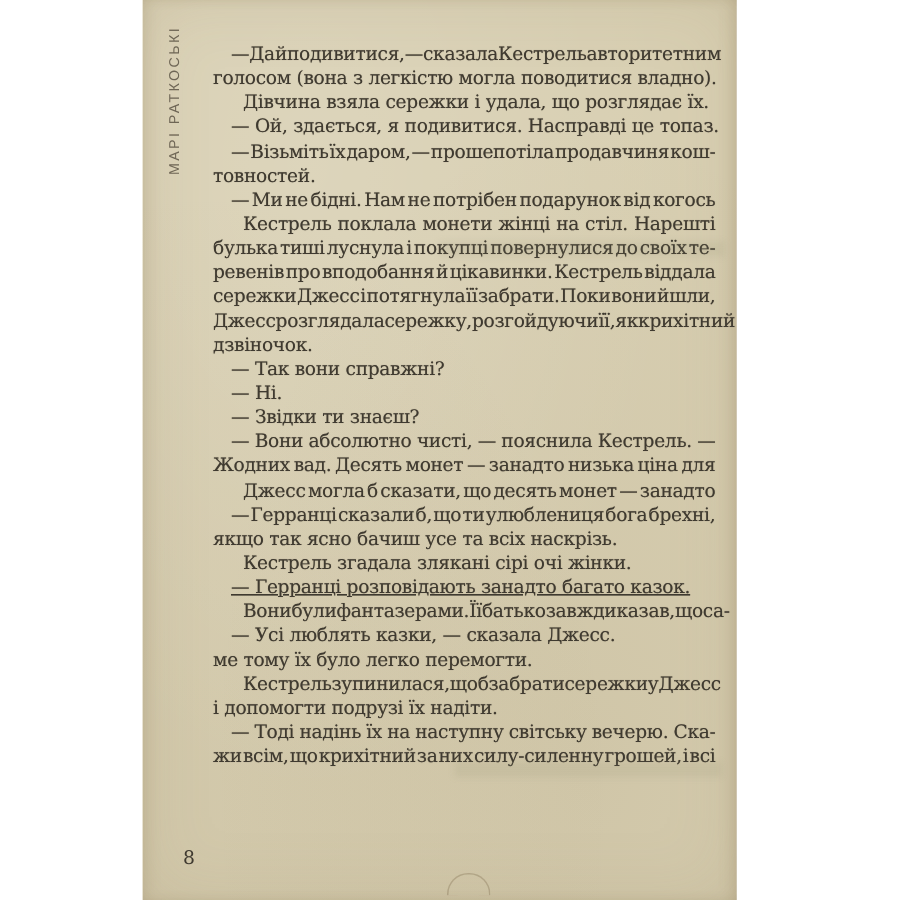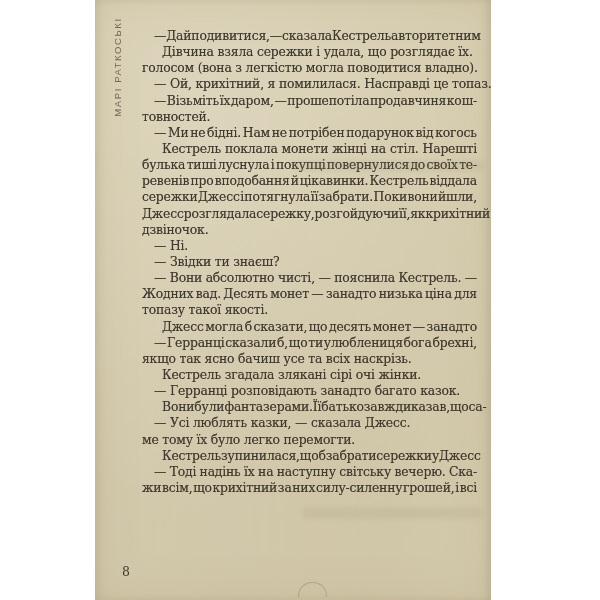--- a/index.html
+++ b/index.html
@@ -83,23 +83,23 @@
   <div class="text-block">
       <div class="line just" style="padding-left: 12px;">
         <span>—</span>
         <span>Дай</span>
         <span>подивитися,</span>
         <span>—</span>
         <span>сказала</span>
         <span>Кестрель</span>
         <span>авторитетним</span>
       </div>
+      <div class="line">голосом (вона з легкістю могла поводитися владно).</div>
       <div class="line" style="padding-left: 20px;">Дівчина взяла сережки і удала, що розглядає їх.</div>
-      <div class="line">голосом (вона з легкістю могла поводитися владно).</div>
-      <div class="line" style="padding-left: 12px;">— Ой, крихітний, я помилилася. Насправді це топаз.</div>
+      <div class="line" style="padding-left: 12px;">— Ой, здається, я подивитися. Насправді це топаз.</div>
       <div class="line just" style="padding-left: 12px;">
         <span>—</span>
         <span>Візьміть</span>
         <span>їх</span>
         <span>даром,</span>
         <span>—</span>
         <span>прошепотіла</span>
         <span>продавчиня</span>
         <span>кош-</span>
       </div>
@@ -159,20 +159,21 @@
       <div class="line just">
         <span>Джесс</span>
         <span>розглядала</span>
         <span>сережку,</span>
         <span>розгойдуючи</span>
         <span>її,</span>
         <span>як</span>
         <span>крихітний</span>
       </div>
       <div class="line">дзвіночок.</div>
+      <div class="line" style="padding-left: 12px;">— Так вони справжні?</div>
       <div class="line" style="padding-left: 12px;">— Ні.</div>
       <div class="line" style="padding-left: 12px;">— Звідки ти знаєш?</div>
       <div class="line just" style="padding-left: 12px;">
         <span>—</span>
         <span>Вони</span>
         <span>абсолютно</span>
         <span>чисті,</span>
         <span>—</span>
         <span>пояснила</span>
         <span>Кестрель.</span>
@@ -182,21 +183,20 @@
         <span>Жодних</span>
         <span>вад.</span>
         <span>Десять</span>
         <span>монет</span>
         <span>—</span>
         <span>занадто</span>
         <span>низька</span>
         <span>ціна</span>
         <span>для</span>
       </div>
-      <div class="line">топазу такої якості.</div>
       <div class="line just" style="padding-left: 20px;">
         <span>Джесс</span>
         <span>могла</span>
         <span>б</span>
         <span>сказати,</span>
         <span>що</span>
         <span>десять</span>
         <span>монет</span>
         <span>—</span>
         <span>занадто</span>
@@ -207,21 +207,21 @@
         <span>сказали</span>
         <span>б,</span>
         <span>що</span>
         <span>ти</span>
         <span>улюблениця</span>
         <span>бога</span>
         <span>брехні,</span>
       </div>
       <div class="line">якщо так ясно бачиш усе та всіх наскрізь.</div>
       <div class="line" style="padding-left: 20px;">Кестрель згадала злякані сірі очі жінки.</div>
-      <div class="line" style="padding-left: 12px;">— Герранці розповідають занадто багато казок.</div>
+      <div class="line" style="padding-left: 12px; text-decoration: underline;">— Герранці розповідають занадто багато казок.</div>
       <div class="line just" style="padding-left: 20px;">
         <span>Вони</span>
         <span>були</span>
         <span>фантазерами.</span>
         <span>Її</span>
         <span>батько</span>
         <span>завжди</span>
         <span>казав,</span>
         <span>що</span>
         <span>са-</span>
@@ -230,20 +230,21 @@
       <div class="line">ме тому їх було легко перемогти.</div>
       <div class="line just" style="padding-left: 20px;">
         <span>Кестрель</span>
         <span>зупинилася,</span>
         <span>щоб</span>
         <span>забрати</span>
         <span>сережки</span>
         <span>у</span>
         <span>Джесс</span>
       </div>
+      <div class="line">і допомогти подрузі їх надіти.</div>
       <div class="line just" style="padding-left: 12px;">
         <span>—</span>
         <span>Тоді</span>
         <span>надінь</span>
         <span>їх</span>
         <span>на</span>
         <span>наступну</span>
         <span>світську</span>
         <span>вечерю.</span>
         <span>Ска-</span>

